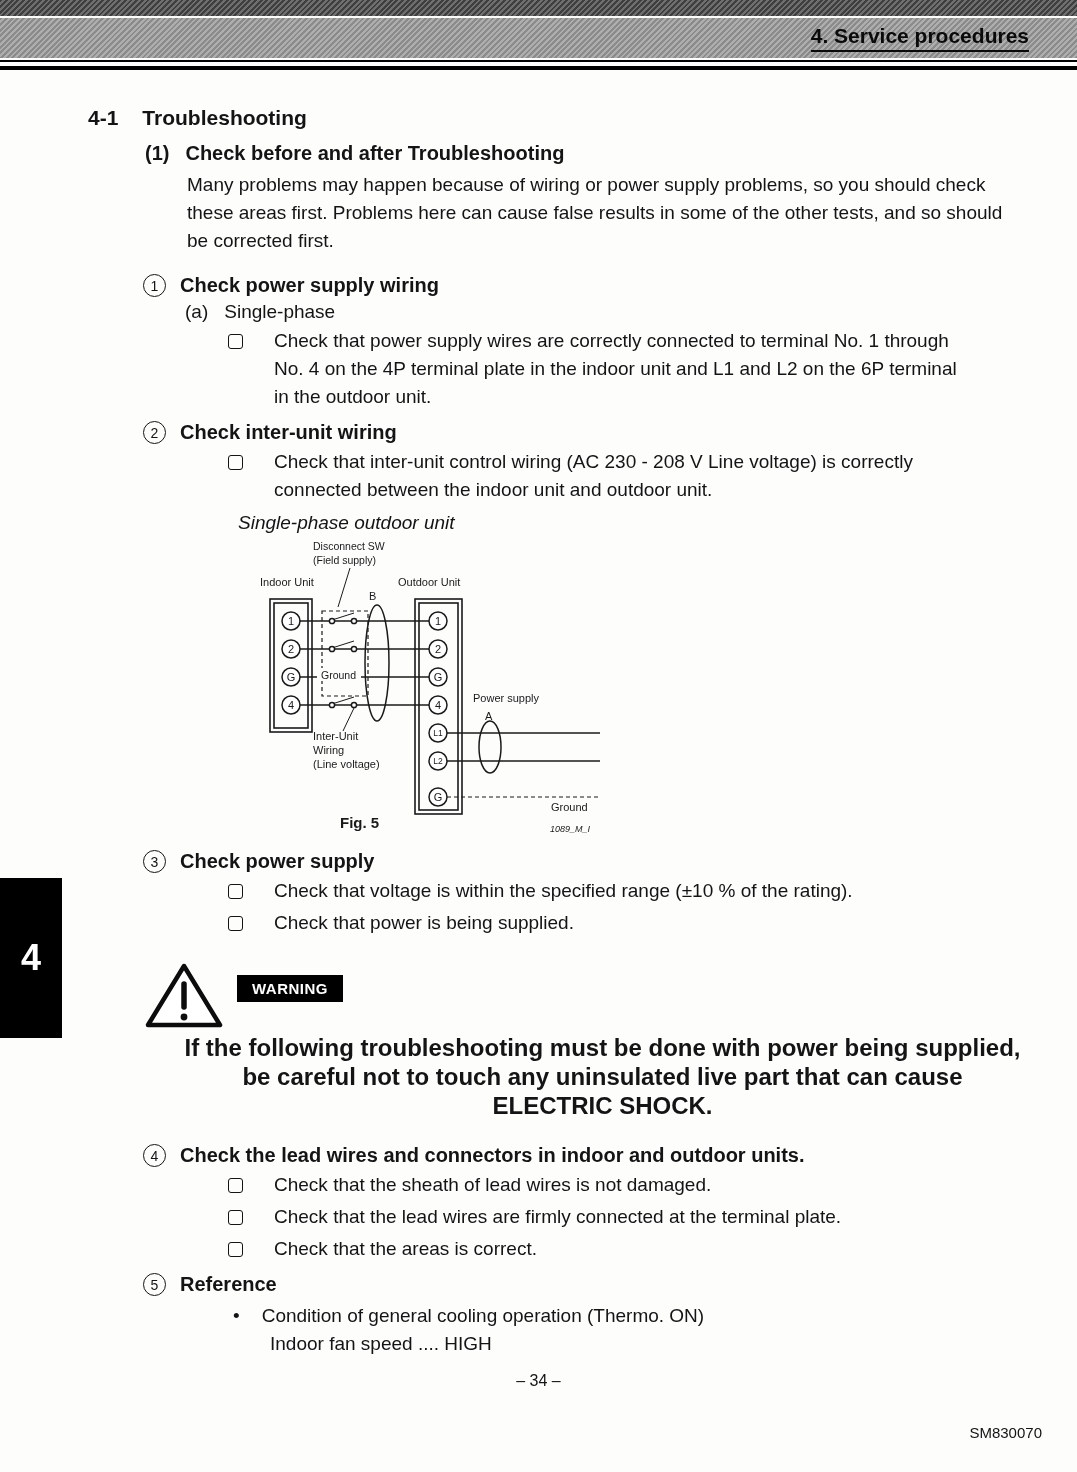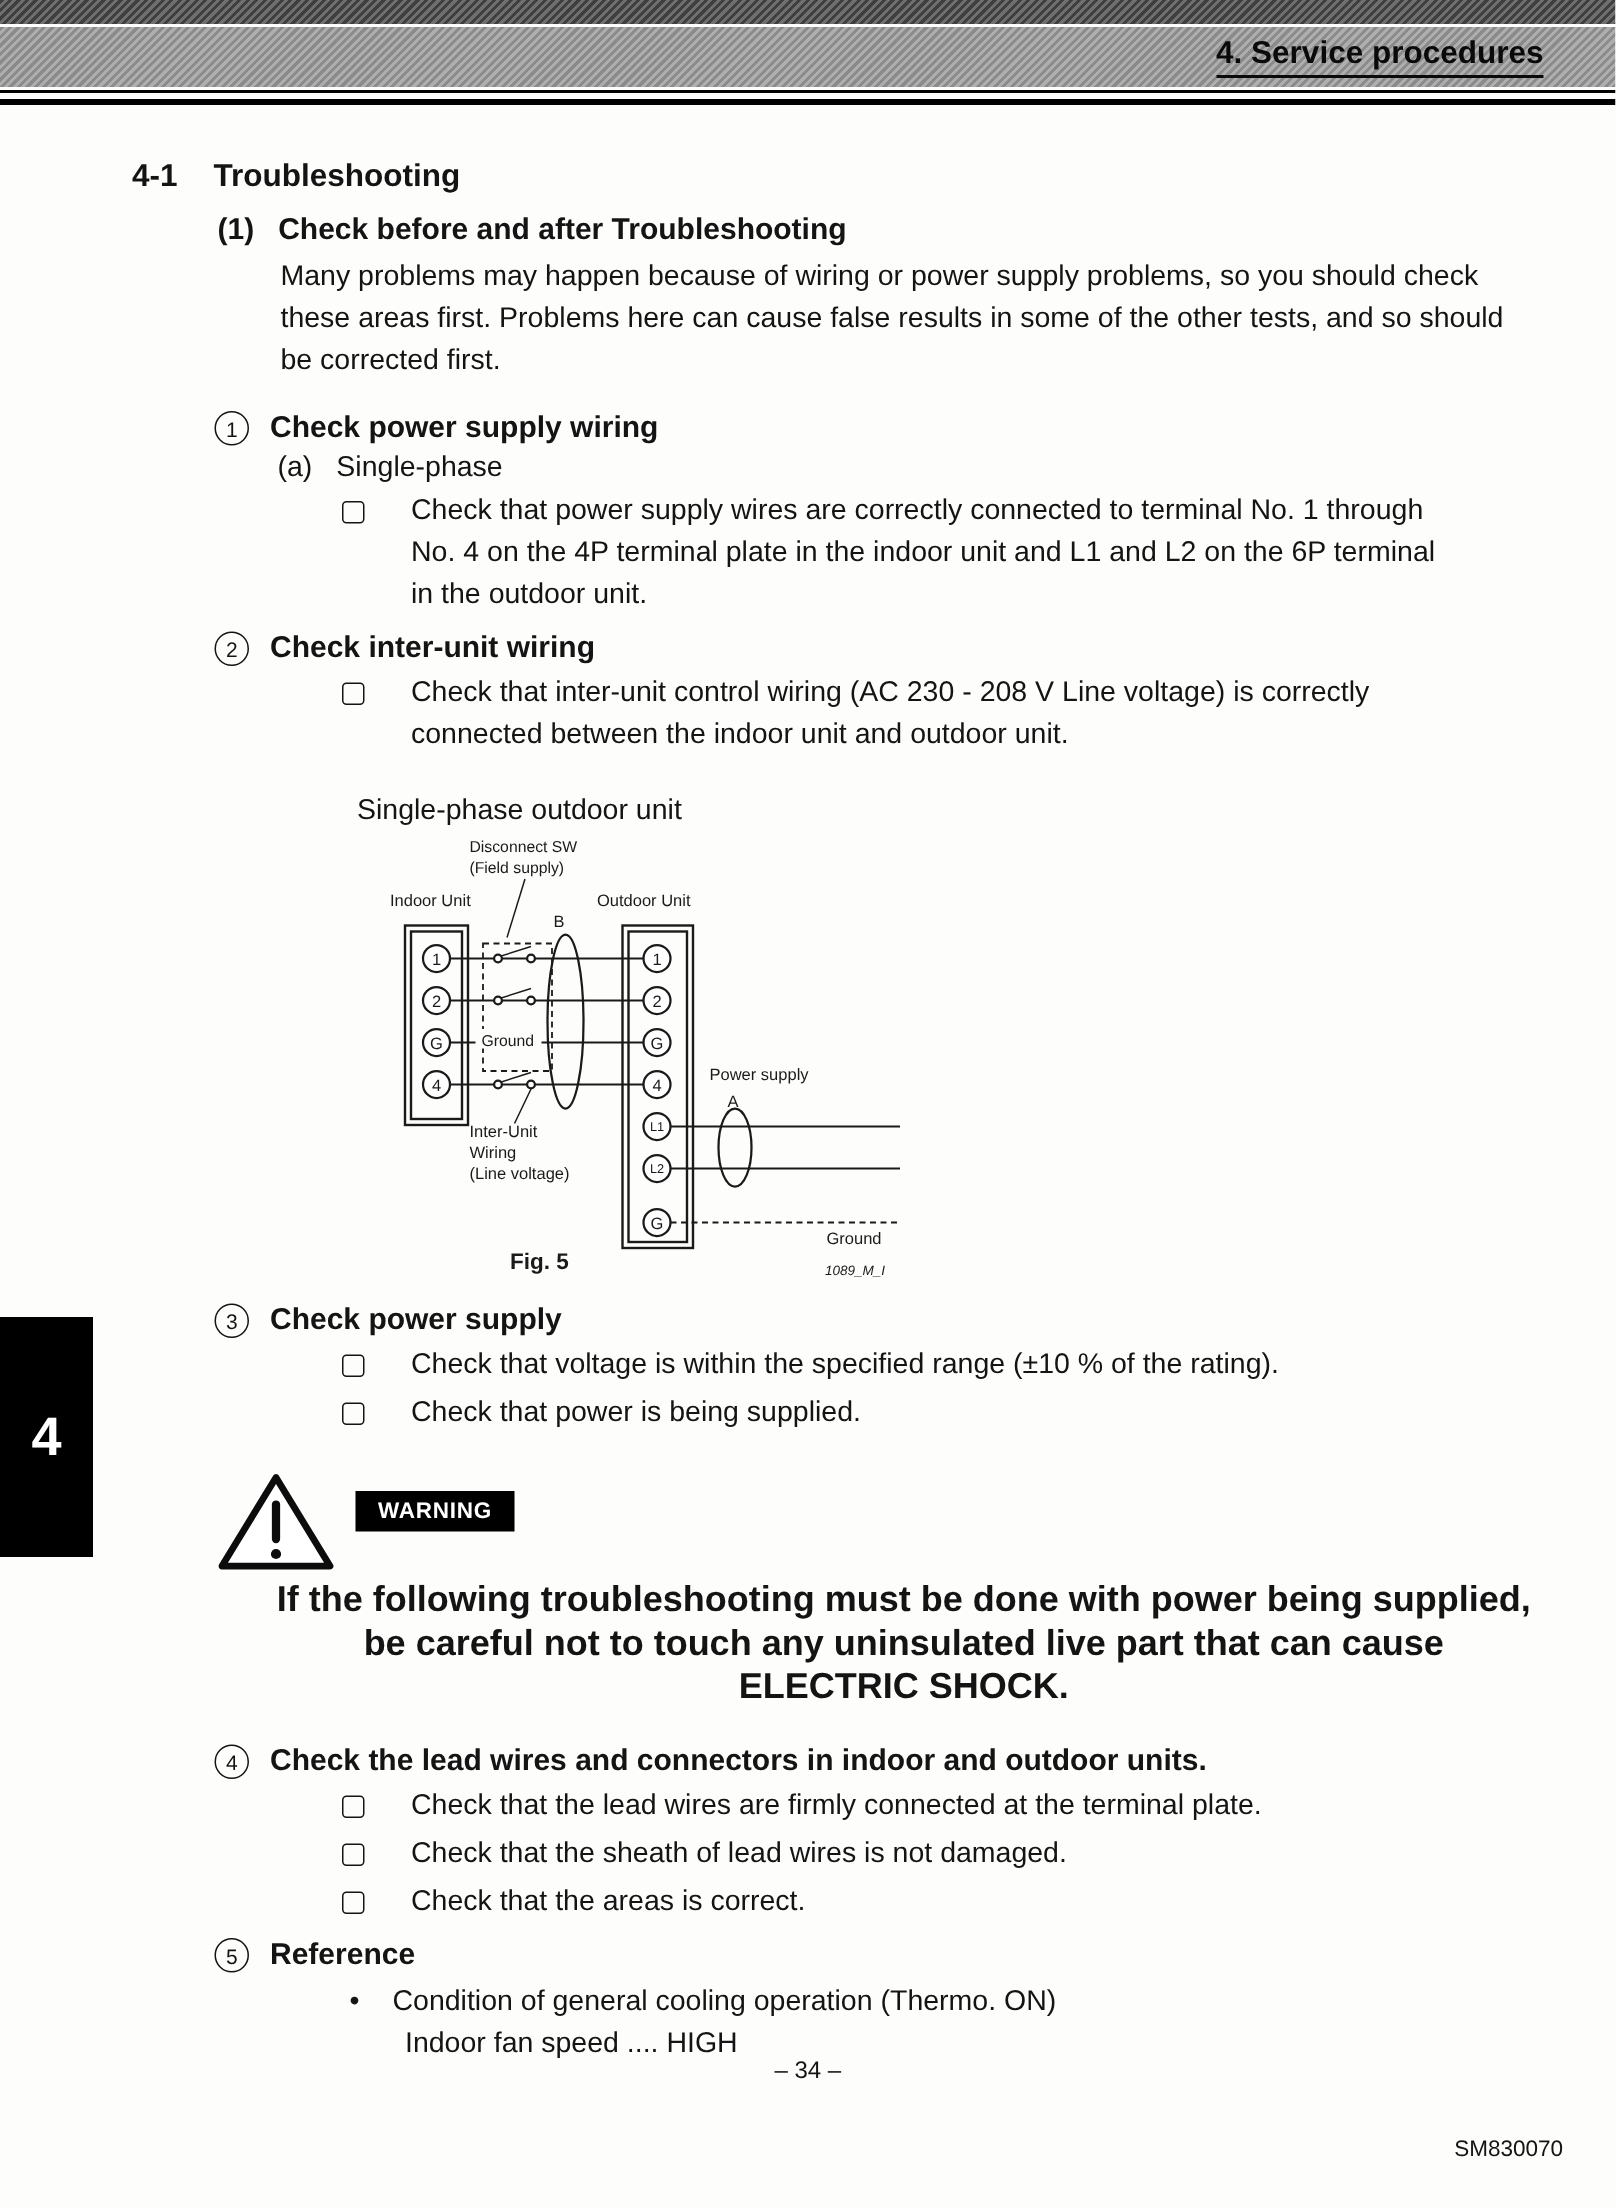--- a/index.html
+++ b/index.html
@@ -30,21 +30,21 @@
     width:23px;height:23px;border:1.6px solid #141414;border-radius:50%;
     display:inline-flex;align-items:center;justify-content:center;
     font-size:14px;font-weight:normal;flex:none;box-sizing:border-box;
   }
   .sub-a{margin-left:97px;margin-top:4px;font-size:19px;display:flex;gap:16px;}
 
   .check-row{margin-left:140px;margin-top:4px;display:flex;gap:31px;font-size:19px;line-height:28px;}
   .checkbox{width:13px;height:13px;border:1.7px solid #141414;border-radius:3px;margin-top:7px;flex:none;}
   .check-text{width:700px;}
 
-  .diagram-caption{margin-left:150px;margin-top:26px;font-size:19px;}
+  .diagram-caption{margin-left:150px;margin-top:8px;font-size:19px;font-style:italic;}
   .diagram{margin-left:167px;margin-top:2px;}
 
   
   .dg-line{stroke:#1a1a1a;stroke-width:1.4;fill:none;}
   .dg-thin{stroke:#1a1a1a;stroke-width:1;fill:none;}
   .dg-rect{stroke:#1a1a1a;stroke-width:1.6;fill:none;}
   .dg-dash{stroke:#1a1a1a;stroke-width:1.2;fill:none;stroke-dasharray:4 3;}
   .dg-circle{stroke:#1a1a1a;stroke-width:1.5;fill:#fff;}
   .dg-oval{stroke:#1a1a1a;stroke-width:1.5;fill:none;}
   .dg-text{font-size:11px;fill:#1a1a1a;}
@@ -219,25 +219,25 @@
     <span class="warning-badge">WARNING</span>
   </div>
   <p class="warn-text">If the following troubleshooting must be done with power being supplied, be careful not to touch any uninsulated live part that can cause ELECTRIC SHOCK.</p>
 
   <div class="step-head">
     <span class="stepnum">4</span>
     <span>Check the lead wires and connectors in indoor and outdoor units.</span>
   </div>
   <div class="check-row">
     <span class="checkbox"></span>
+    <span class="check-text">Check that the sheath of lead wires is not damaged.</span>
+  </div>
+  <div class="check-row">
+    <span class="checkbox"></span>
     <span class="check-text">Check that the lead wires are firmly connected at the terminal plate.</span>
-  </div>
-  <div class="check-row">
-    <span class="checkbox"></span>
-    <span class="check-text">Check that the sheath of lead wires is not damaged.</span>
   </div>
   <div class="check-row">
     <span class="checkbox"></span>
     <span class="check-text">Check that the areas is correct.</span>
   </div>
 
   <div class="step-head">
     <span class="stepnum">5</span>
     <span>Reference</span>
   </div>

